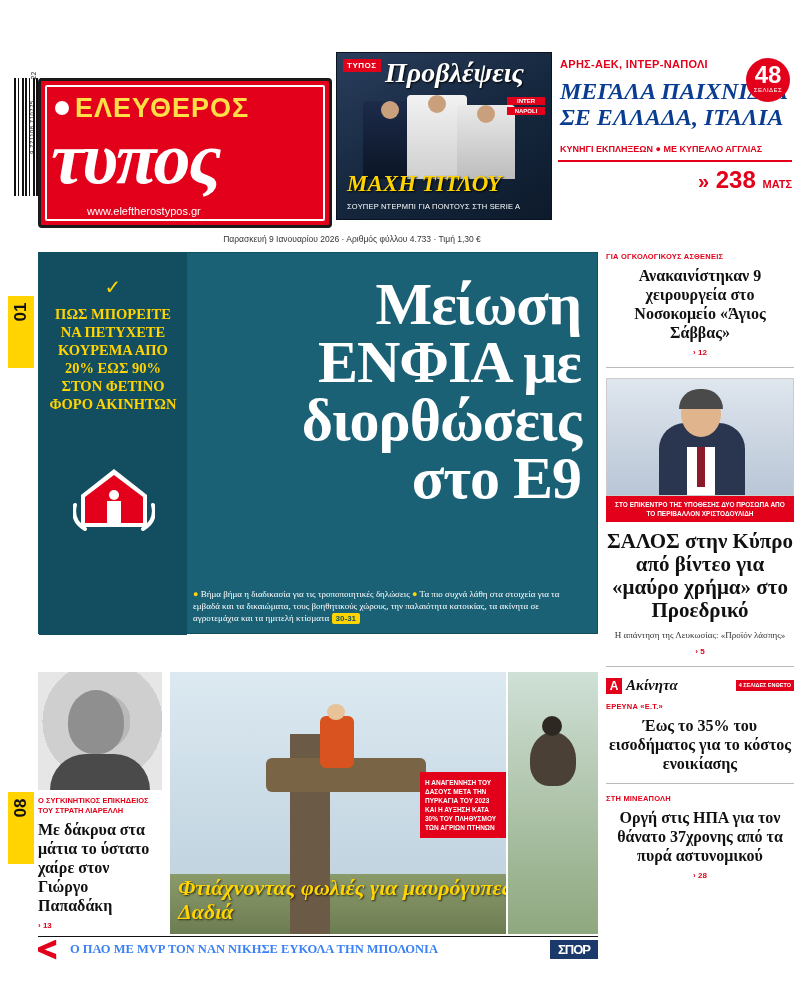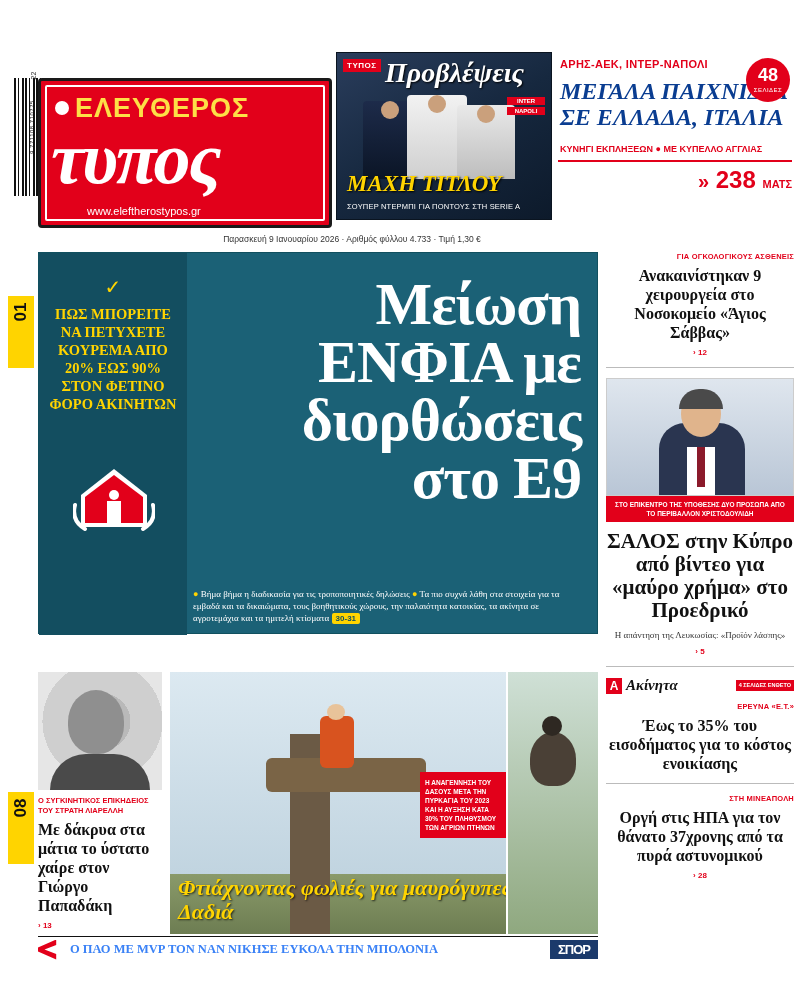--- a/index.html
+++ b/index.html
@@ -100,21 +100,21 @@
   }
   .chip { background:#e2001a; color:#fff; font-family:"Liberation Sans",sans-serif;
     font-size:6px; text-align:center; padding:1px 0; margin-bottom:2px; font-weight:bold; }
 
   .promo-right { position:absolute; left: 222px; top: 6px; width: 234px; }
   .badge48 {
     position:absolute; right: 2px; top: 0; width: 44px; height: 44px;
     background:#e2001a; border-radius:50%; color:#fff; text-align:center;
     font-family:"Liberation Sans",sans-serif;
   }
-  .badge48 b { display:block; font-size:18px; line-height:24px; padding-top:5px; }
+  .badge48 b { display:block; font-size:24px; line-height:24px; padding-top:5px; }
   .badge48 span { display:block; font-size:6px; letter-spacing:.5px; }
   .promo-kicker {
     color:#e2001a; font-family:"Liberation Sans",sans-serif; font-weight:bold;
     font-size:11px; letter-spacing:.3px; padding-left:2px;
   }
   .promo-h1 {
     color:#0a3d91; font-family:"Liberation Serif",serif; font-weight:bold; font-style:italic;
     font-size:24px; line-height:26px; margin-top:8px; padding-left:2px;
   }
   .promo-sub {
@@ -254,21 +254,21 @@
   }
   .sportbar .zbox {
     margin-left:auto; background:#1b3a6b; color:#fff; font-family:"Liberation Sans",sans-serif;
     font-weight:bold; font-size:13px; padding:2px 8px; letter-spacing:-1px;
   }
 
   
   .rcol { position:absolute; left:606px; top:252px; width:188px; }
   .r-kick {
     color:#e2001a; font-family:"Liberation Sans",sans-serif; font-weight:bold;
-    font-size:7.5px; text-align:right; letter-spacing:.2px;
+    font-size:7.5px; text-align:left; letter-spacing:.2px;
   }
   .r-title {
     font-family:"Liberation Serif",serif; font-weight:bold; font-size:16px;
     line-height:19px; text-align:center; color:#111; margin-top:5px;
   }
   .r-pg { color:#e2001a; font-family:"Liberation Sans",sans-serif; font-weight:bold;
     font-size:8px; text-align:center; margin-top:6px; }
   .r-rule { border-top:1px solid #bbb; margin:10px 0; }
 
   .cyprus-photo {

